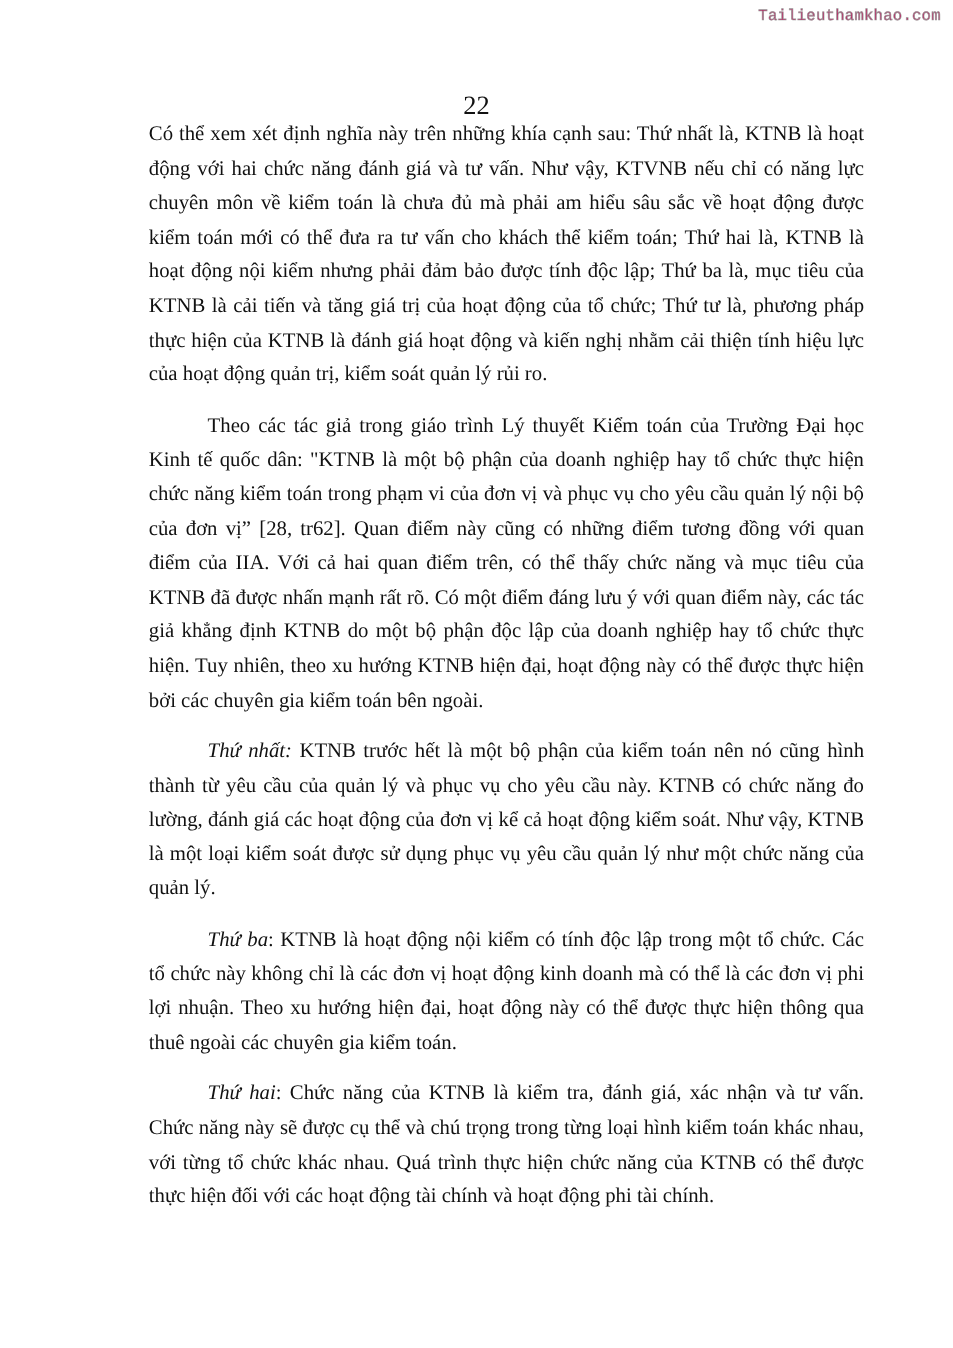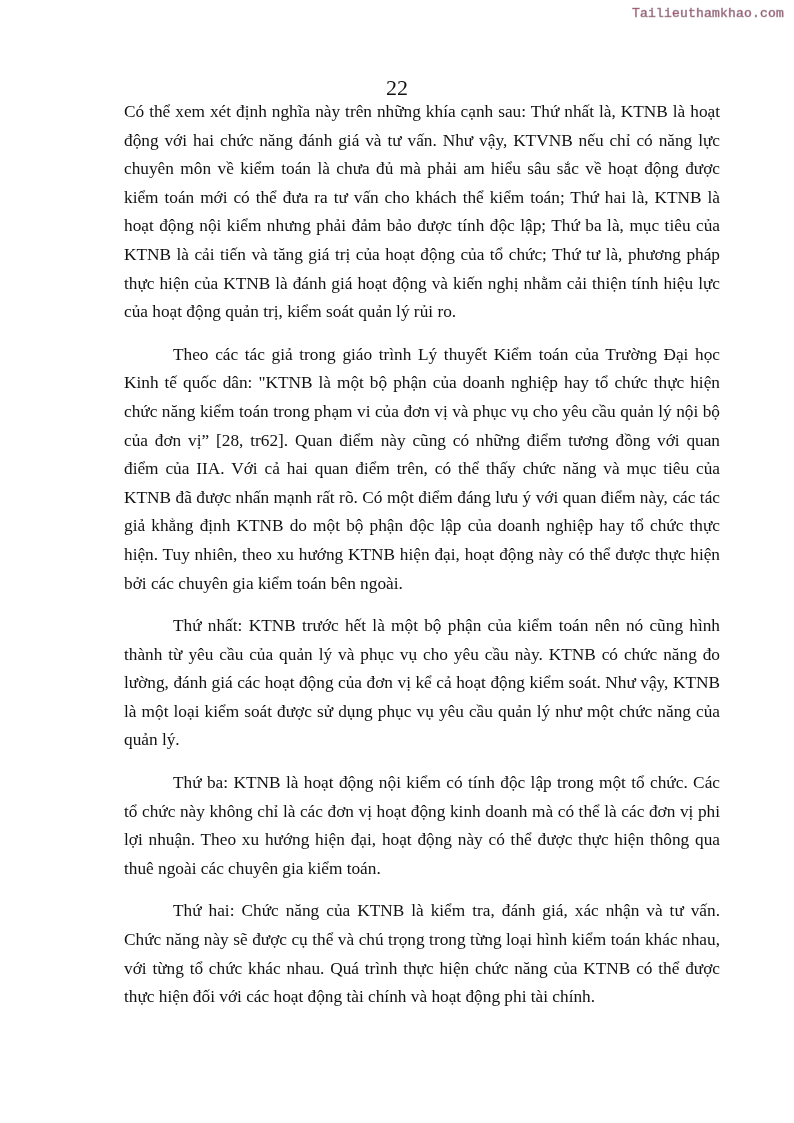--- a/index.html
+++ b/index.html
@@ -46,20 +46,21 @@
     line-height: 28.6px;
     text-align: justify;
   }
   .para.indent {
     text-indent: 49px;
   }
   .para.first {
     text-indent: 0;
   }
   .lead {
+    font-style: italic;
   }
 </style>
 </head>
 <body>
 
 <div class="watermark">Tailieuthamkhao.com</div>
 
 <div class="page-number">22</div>
 
 <div class="content">

